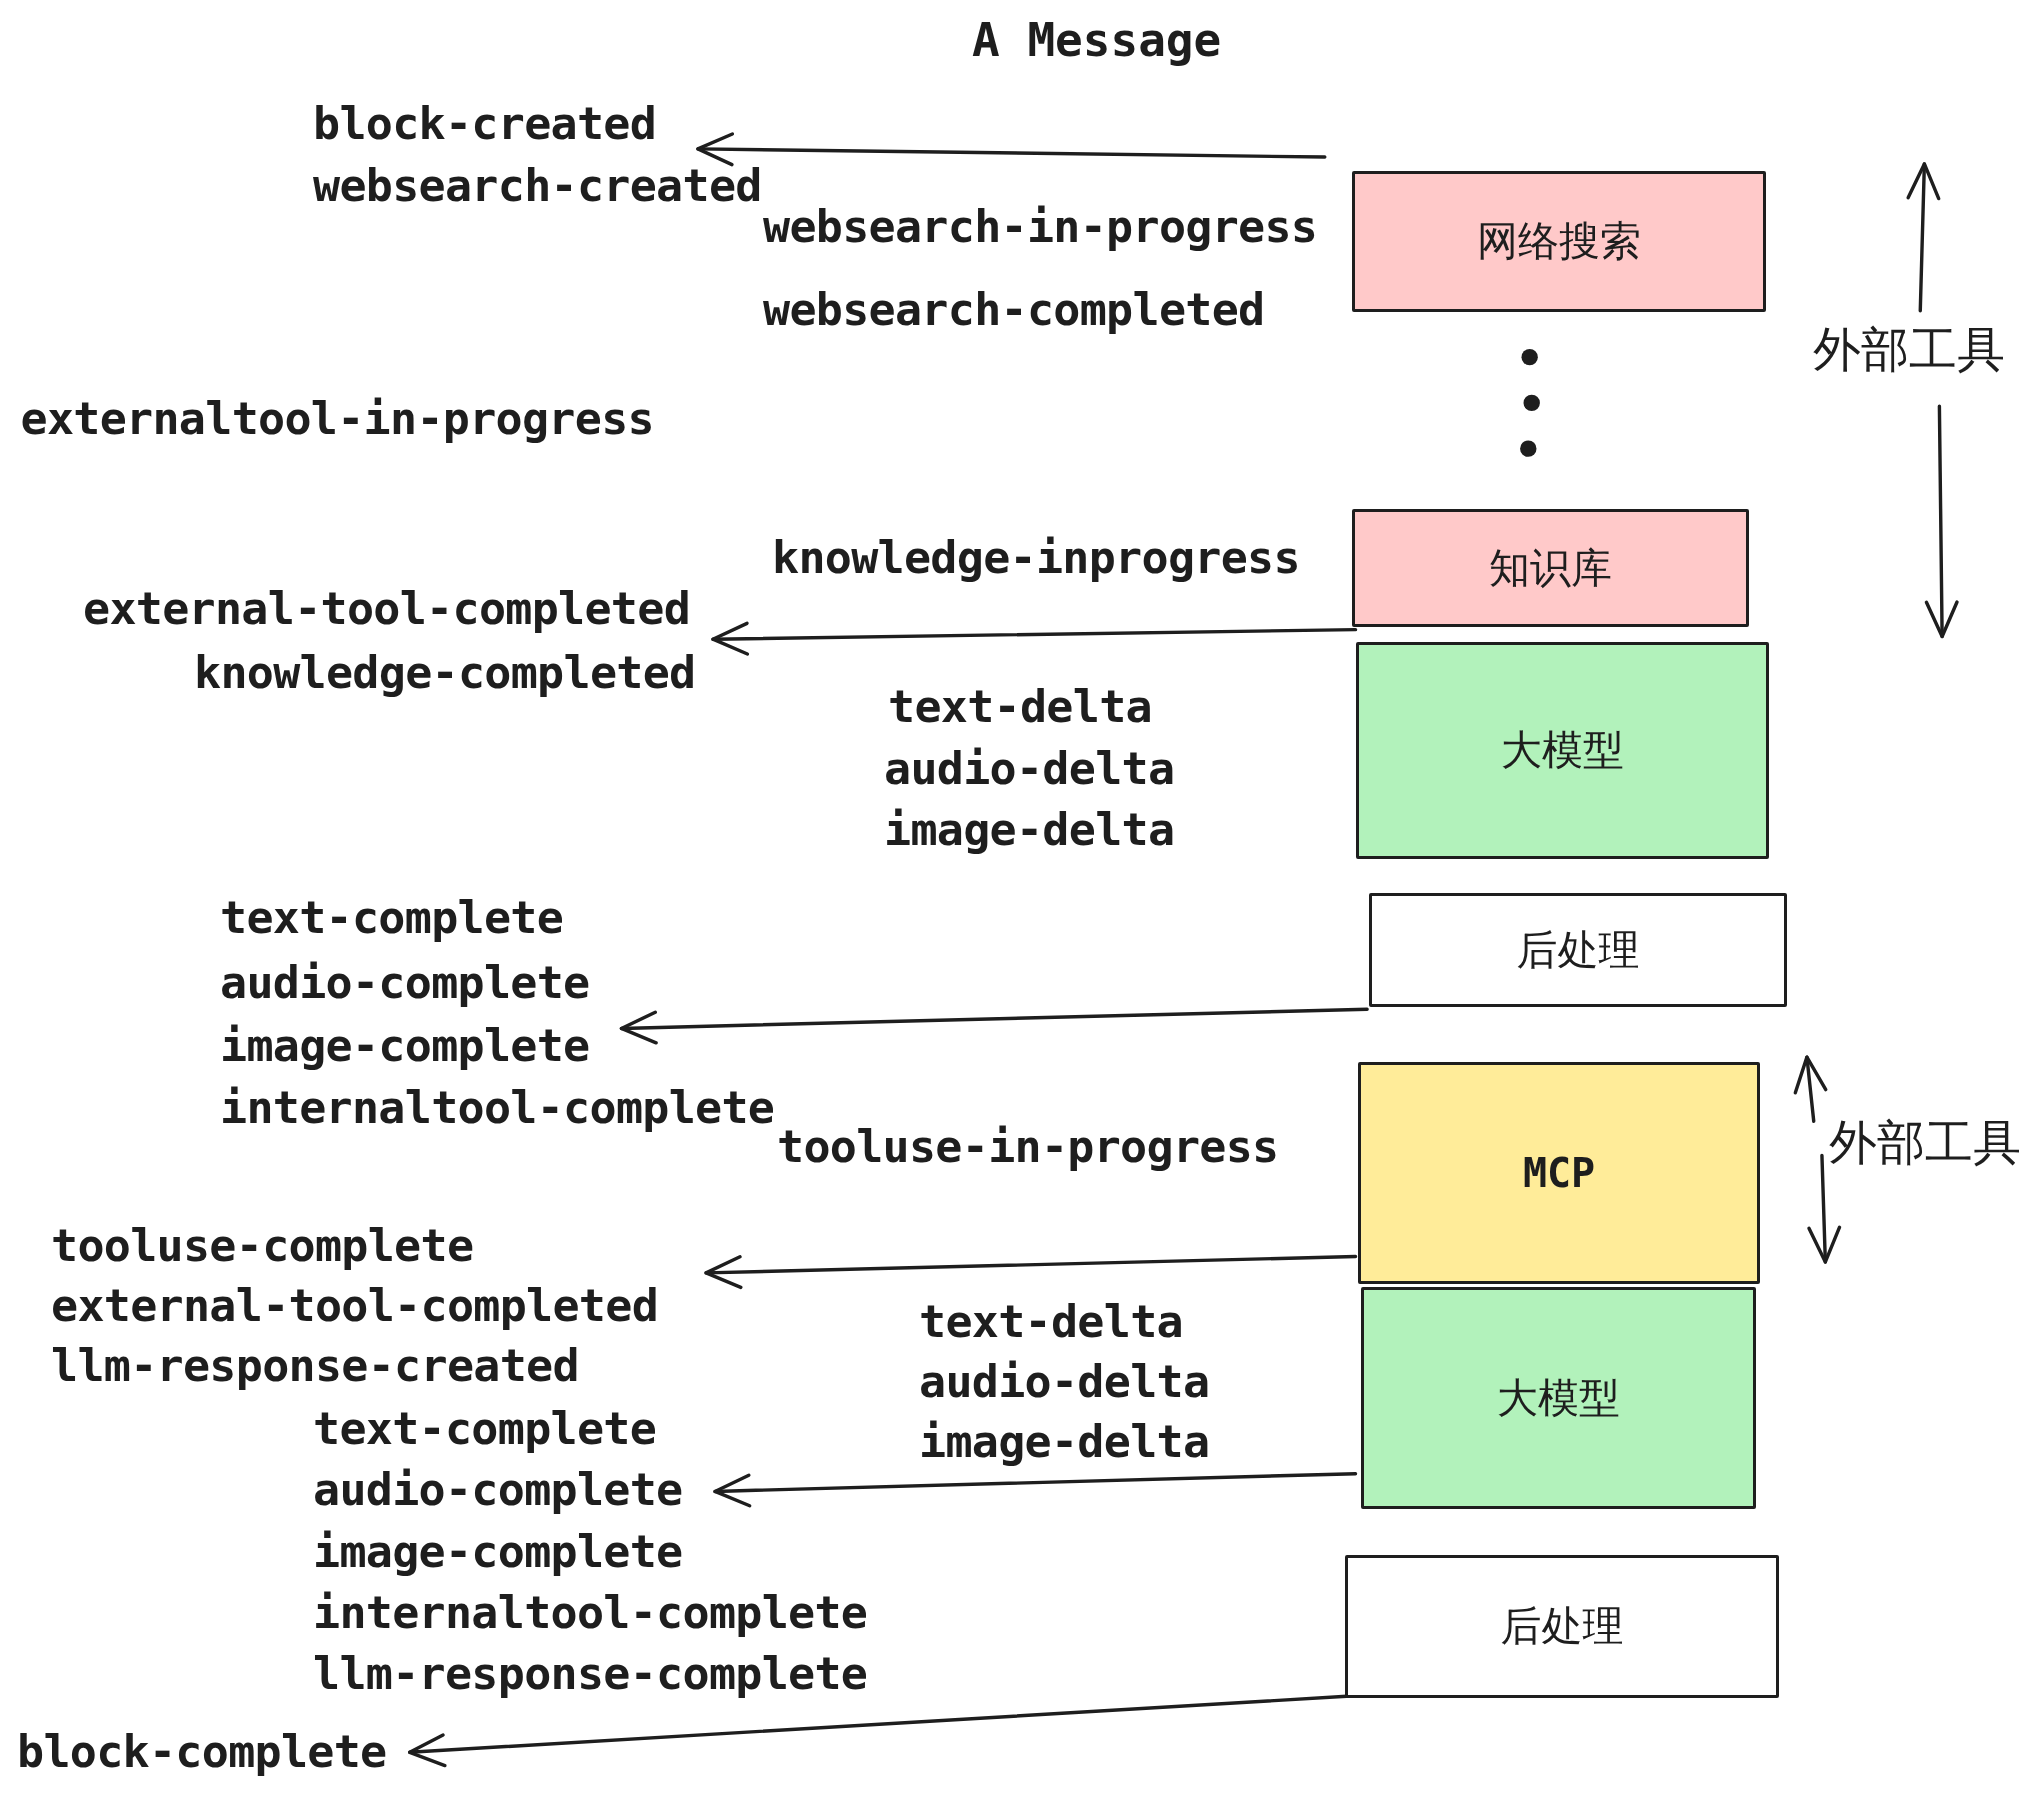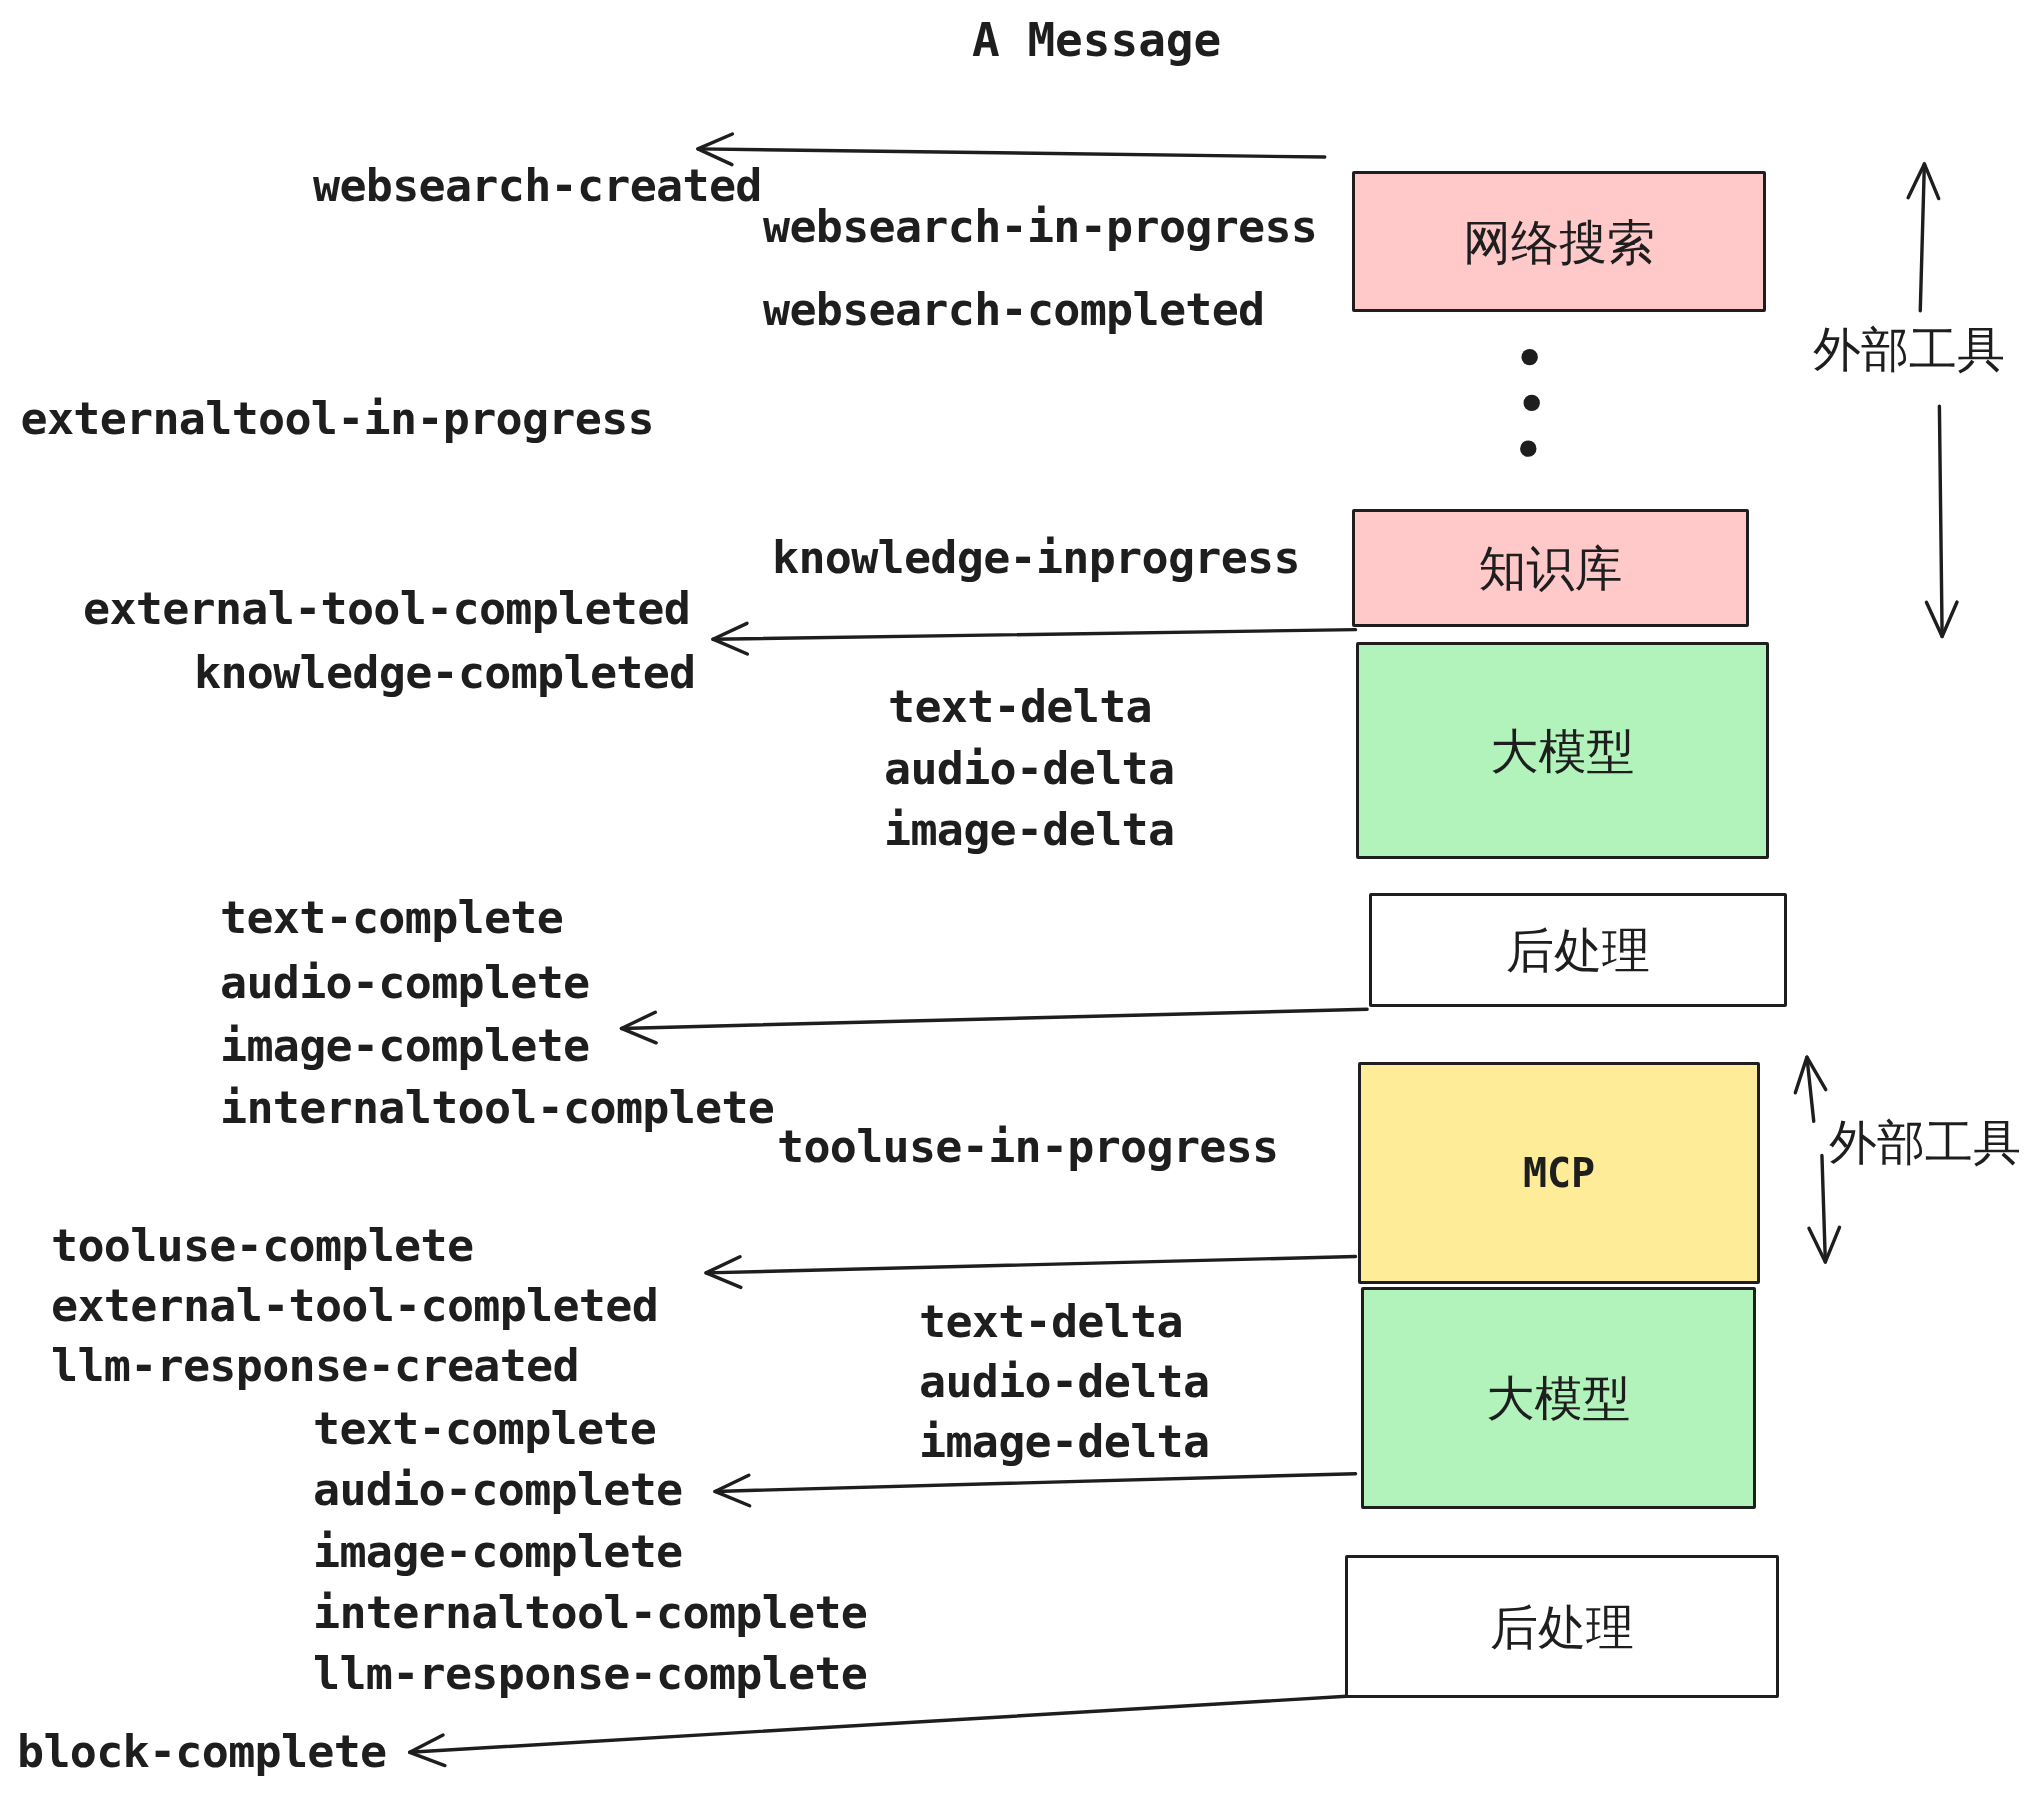--- a/index.html
+++ b/index.html
@@ -29,21 +29,21 @@
     border:3.4px solid #1e1e1e;
     border-radius:2px;
     display:flex;
     align-items:center;
     justify-content:center;
     box-sizing:border-box;
     background:#ffffff;
   }
   .node .nlabel{
     font-family:"DejaVu Sans","Liberation Sans",sans-serif;
-    font-size:48px;
+    font-size:41px;
     line-height:1;
     white-space:nowrap;
   }
   .node .nlabel.mono{
     font-family:"DejaVu Sans Mono", monospace;
     font-weight:bold;
     font-size:40px;
   }
   .side-label{
     position:absolute;
@@ -62,20 +62,21 @@
   #node-post-2    {left:1345px;top:1555px;width:434px;height:143px;}
   #arrows-layer{position:absolute;left:0;top:0;width:2035px;height:1796px;pointer-events:none;}
 </style>
 </head>
 <body>
 
 <div id="canvas">
 
   <div class="title" style="left:972px;top:17px;">A Message</div>
 
+  <div class="ev" style="left:313px;top:101px;">block-created</div>
   <div class="ev" style="left:313px;top:163px;">websearch-created</div>
   <div class="ev" style="left:763px;top:204px;">websearch-in-progress</div>
   <div class="ev" style="left:20.5px;top:396px;">externaltool-in-progress</div>
   <div class="ev" style="left:763px;top:287px;">websearch-completed</div>
   <div class="ev" style="left:772px;top:535px;">knowledge-inprogress</div>
   <div class="ev" style="left:83px;top:586px;">external-tool-completed</div>
   <div class="ev" style="left:194px;top:650px;">knowledge-completed</div>
   <div class="ev" style="left:888px;top:684px;">text-delta</div>
   <div class="ev" style="left:884px;top:746px;">audio-delta</div>
   <div class="ev" style="left:884px;top:807px;">image-delta</div>

